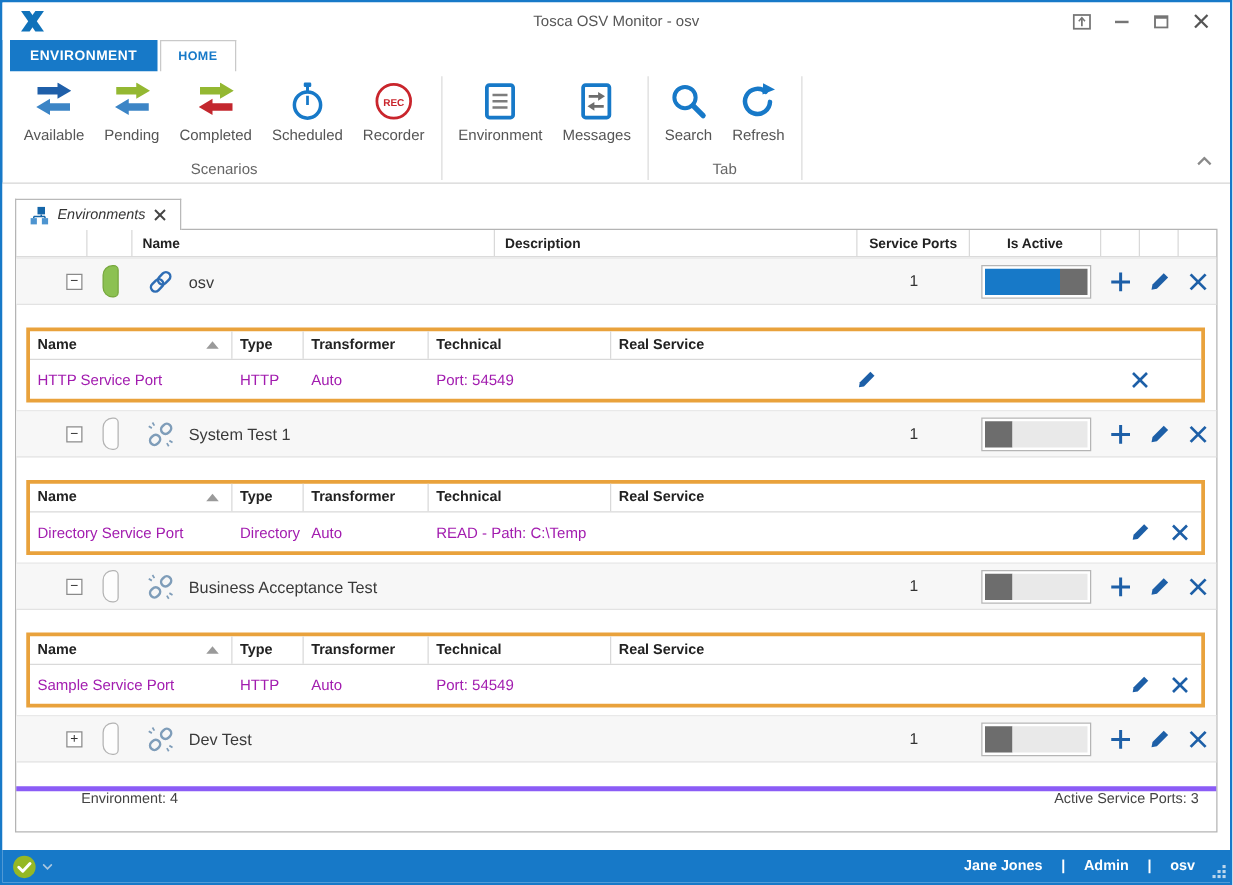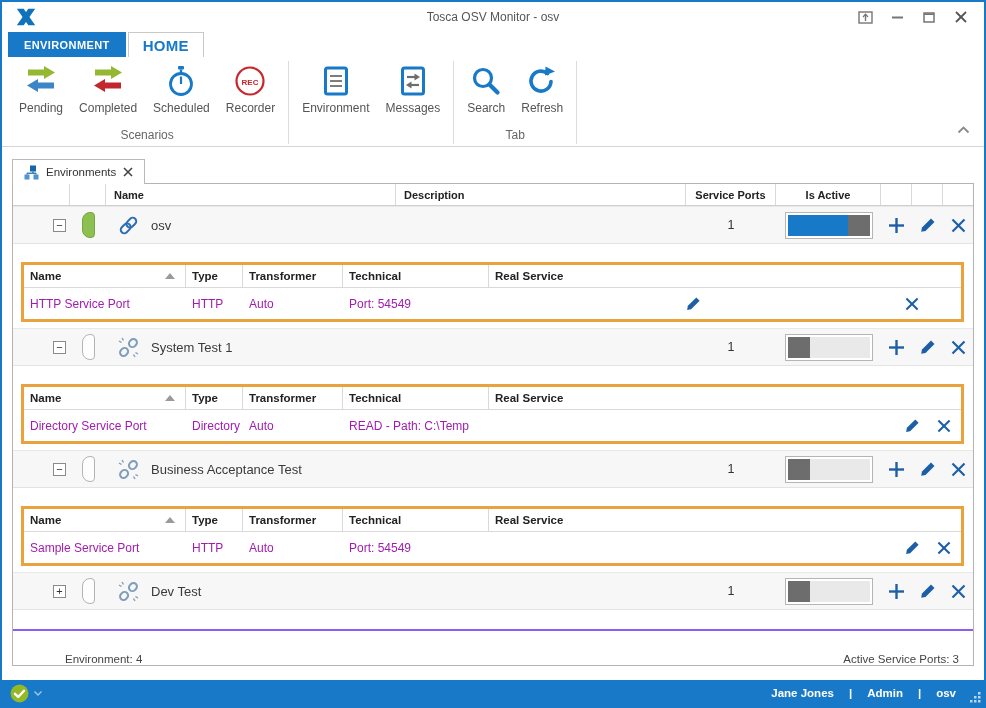--- a/index.html
+++ b/index.html
@@ -11,36 +11,36 @@
   
   .titlebar { height: 30px; position: relative; display: flex; align-items: center; padding: 0 8px; background: #fff; flex: 0 0 auto; }
   .app-logo { width: 24px; height: 22px; margin-left: 4px; }
   .title-text { position: absolute; left: 0; right: 0; text-align: center; font-size: 12px; color: #565656; }
   .win-controls { margin-left: auto; display: flex; align-items: center; gap: 14px; padding-right: 6px; z-index: 2; }
   .win-btn { width: 18px; height: 16px; display: flex; align-items: center; justify-content: center; cursor: default; }
 
   
   .ribbon-tabs { height: 25px; display: flex; align-items: flex-end; padding-left: 6px; flex: 0 0 auto; }
   .tab-env { background: #1779c8; color: #fff; font-size: 11px; font-weight: bold; letter-spacing: .4px; padding: 5px 16px; height: 25px; display: flex; align-items: center; }
-  .tab-home { background: #fff; color: #1779c8; font-size: 15px; font-weight: bold; letter-spacing: .3px; padding: 5px 14px; height: 25px; display: flex; align-items: center; border: 1px solid #c9c9c9; border-bottom: none; margin-left: 2px; }
+  .tab-home { background: #fff; color: #1779c8; font-size: 10px; font-weight: bold; letter-spacing: .3px; padding: 5px 14px; height: 25px; display: flex; align-items: center; border: 1px solid #c9c9c9; border-bottom: none; margin-left: 2px; }
 
   
   .ribbon { height: 90px; border-bottom: 1px solid #d5d5d5; display: flex; align-items: stretch; padding: 4px 2px 2px 4px; position: relative; flex: 0 0 auto; }
   .ribbon-group { display: flex; flex-direction: column; padding: 0 6px; border-right: 1px solid #dcdcdc; }
   .ribbon-group:last-of-type { border-right: none; }
   .rg-buttons { display: flex; gap: 2px; }
   .rbtn { display: flex; flex-direction: column; align-items: center; padding: 2px 7px; cursor: default; }
   .rbtn .ricon { height: 36px; display: flex; align-items: center; justify-content: center; }
   .rbtn .rlabel { font-size: 12px; color: #555; margin-top: 2px; white-space: nowrap; }
   .rg-label { margin-top: auto; text-align: center; font-size: 12px; color: #666; padding: 3px 0 2px 0; }
   .ribbon-collapse { position: absolute; right: 14px; bottom: 8px; }
 
   
   .workspace { flex: 1; display: flex; flex-direction: column; padding: 12px 10px 14px 10px; background: #fff; min-height: 0; }
-  .doc-tab { display: inline-flex; align-items: center; gap: 7px; height: 25px; padding: 0 11px; border: 1px solid #b9b9b9; border-bottom: none; background: #fff; width: fit-content; position: relative; z-index: 2; margin-bottom: -1px; }
+  .doc-tab { display: inline-flex; align-items: center; gap: 7px; height: 25px; padding: 0 11px; border: 1px solid #b9b9b9; border-bottom: none; background: #fff; width: fit-content; position: relative; z-index: 2; margin-bottom: -1px; font-style: italic; }
   .doc-tab-label { font-size: 11.5px; color: #333; }
   .grid-container { flex: 1; border: 1px solid #b4b4b4; display: flex; flex-direction: column; background: #fff; min-height: 0; }
 
   .cols { display: grid; grid-template-columns: 57px 36px 1fr 290px 90px 105px 31px 31px 30px; align-items: center; }
   .grid-header { height: 22px; border-bottom: 1px solid #cfcfcf; }
   .grid-header .hcell { font-size: 11px; font-weight: bold; color: #222; height: 100%; display: flex; align-items: center; padding: 0 8px; border-right: 1px solid #d9d9d9; }
   .grid-header .hcell.center { justify-content: center; }
   .grid-header .hcell:last-child { border-right: none; }
 
   .env-row { height: 38px; background: #f7f7f7; border-bottom: 1px solid #e3e3e3; border-top: 1px solid #e9e9e9; }
@@ -71,21 +71,21 @@
   .port-header { height: 23px; border-bottom: 1px solid #d9d9d9; }
   .port-header .phcell { font-size: 11.5px; font-weight: bold; color: #222; height: 100%; display: flex; align-items: center; padding: 0 6px; border-right: 1px solid #d9d9d9; }
   .port-header .phcell:last-child, .port-header .phcell.noborder { border-right: none; }
   .sort-asc { width: 0; height: 0; border-left: 5px solid transparent; border-right: 5px solid transparent; border-bottom: 6px solid #9a9a9a; margin-left: auto; margin-right: 4px; }
   .port-row { height: 31px; }
   .port-row .pcell { font-size: 12px; color: #a21caf; padding: 0 6px; white-space: nowrap; overflow: hidden; }
   .port-row .pcell.url { font-size: 11.5px; }
 
   
   .grid-spacer { flex: 1; }
-  .grid-summary { height: 36px; border-top: 2px solid #8b5cf6; display: flex; align-items: flex-end; font-size: 11.5px; color: #444; }
+  .grid-summary { height: 36px; border-top: 4px solid #8b5cf6; display: flex; align-items: flex-start; font-size: 11.5px; color: #444; }
   .summary-left { padding-left: 52px; }
   .summary-right { margin-left: auto; padding-right: 14px; }
 
   
   .statusbar { height: 26px; background: #1779c8; display: flex; align-items: center; padding: 0 6px 0 8px; flex: 0 0 auto; position: relative; }
   .status-left { display: flex; align-items: center; gap: 5px; }
   .status-right { margin-left: auto; display: flex; align-items: center; gap: 15px; color: #fff; font-size: 11.5px; font-weight: bold; padding-right: 22px; }
   .grip { position: absolute; right: 3px; bottom: 3px; width: 12px; height: 12px; }
 </style>
 </head>
@@ -130,20 +130,29 @@
 
   <div class="ribbon-tabs">
     <div class="tab-env">ENVIRONMENT</div>
     <div class="tab-home">HOME</div>
   </div>
 
   <div class="ribbon">
 
     <div class="ribbon-group">
       <div class="rg-buttons">
+        <div class="rbtn">
+          <div class="ricon">
+            <svg width="36" height="30" viewBox="0 0 36 30">
+              <path d="M5 5.5 H21 V2 L32 8.5 L21 15 V11.5 H5 Z" fill="#1f5fa9" transform="translate(0,-2)"></path>
+              <path d="M31 18.5 H15 V15 L4 21.5 L15 28 V24.5 H31 Z" fill="#3c85c6" transform="translate(0,-2)"></path>
+            </svg>
+          </div>
+          <div class="rlabel">Available</div>
+        </div>
         <div class="rbtn">
           <div class="ricon">
             <svg width="36" height="30" viewBox="0 0 36 30">
               <path d="M5 5.5 H21 V2 L32 8.5 L21 15 V11.5 H5 Z" fill="#94b832" transform="translate(0,-2)"></path>
               <path d="M31 18.5 H15 V15 L4 21.5 L15 28 V24.5 H31 Z" fill="#3c85c6" transform="translate(0,-2)"></path>
             </svg>
           </div>
           <div class="rlabel">Pending</div>
         </div>
         <div class="rbtn">

